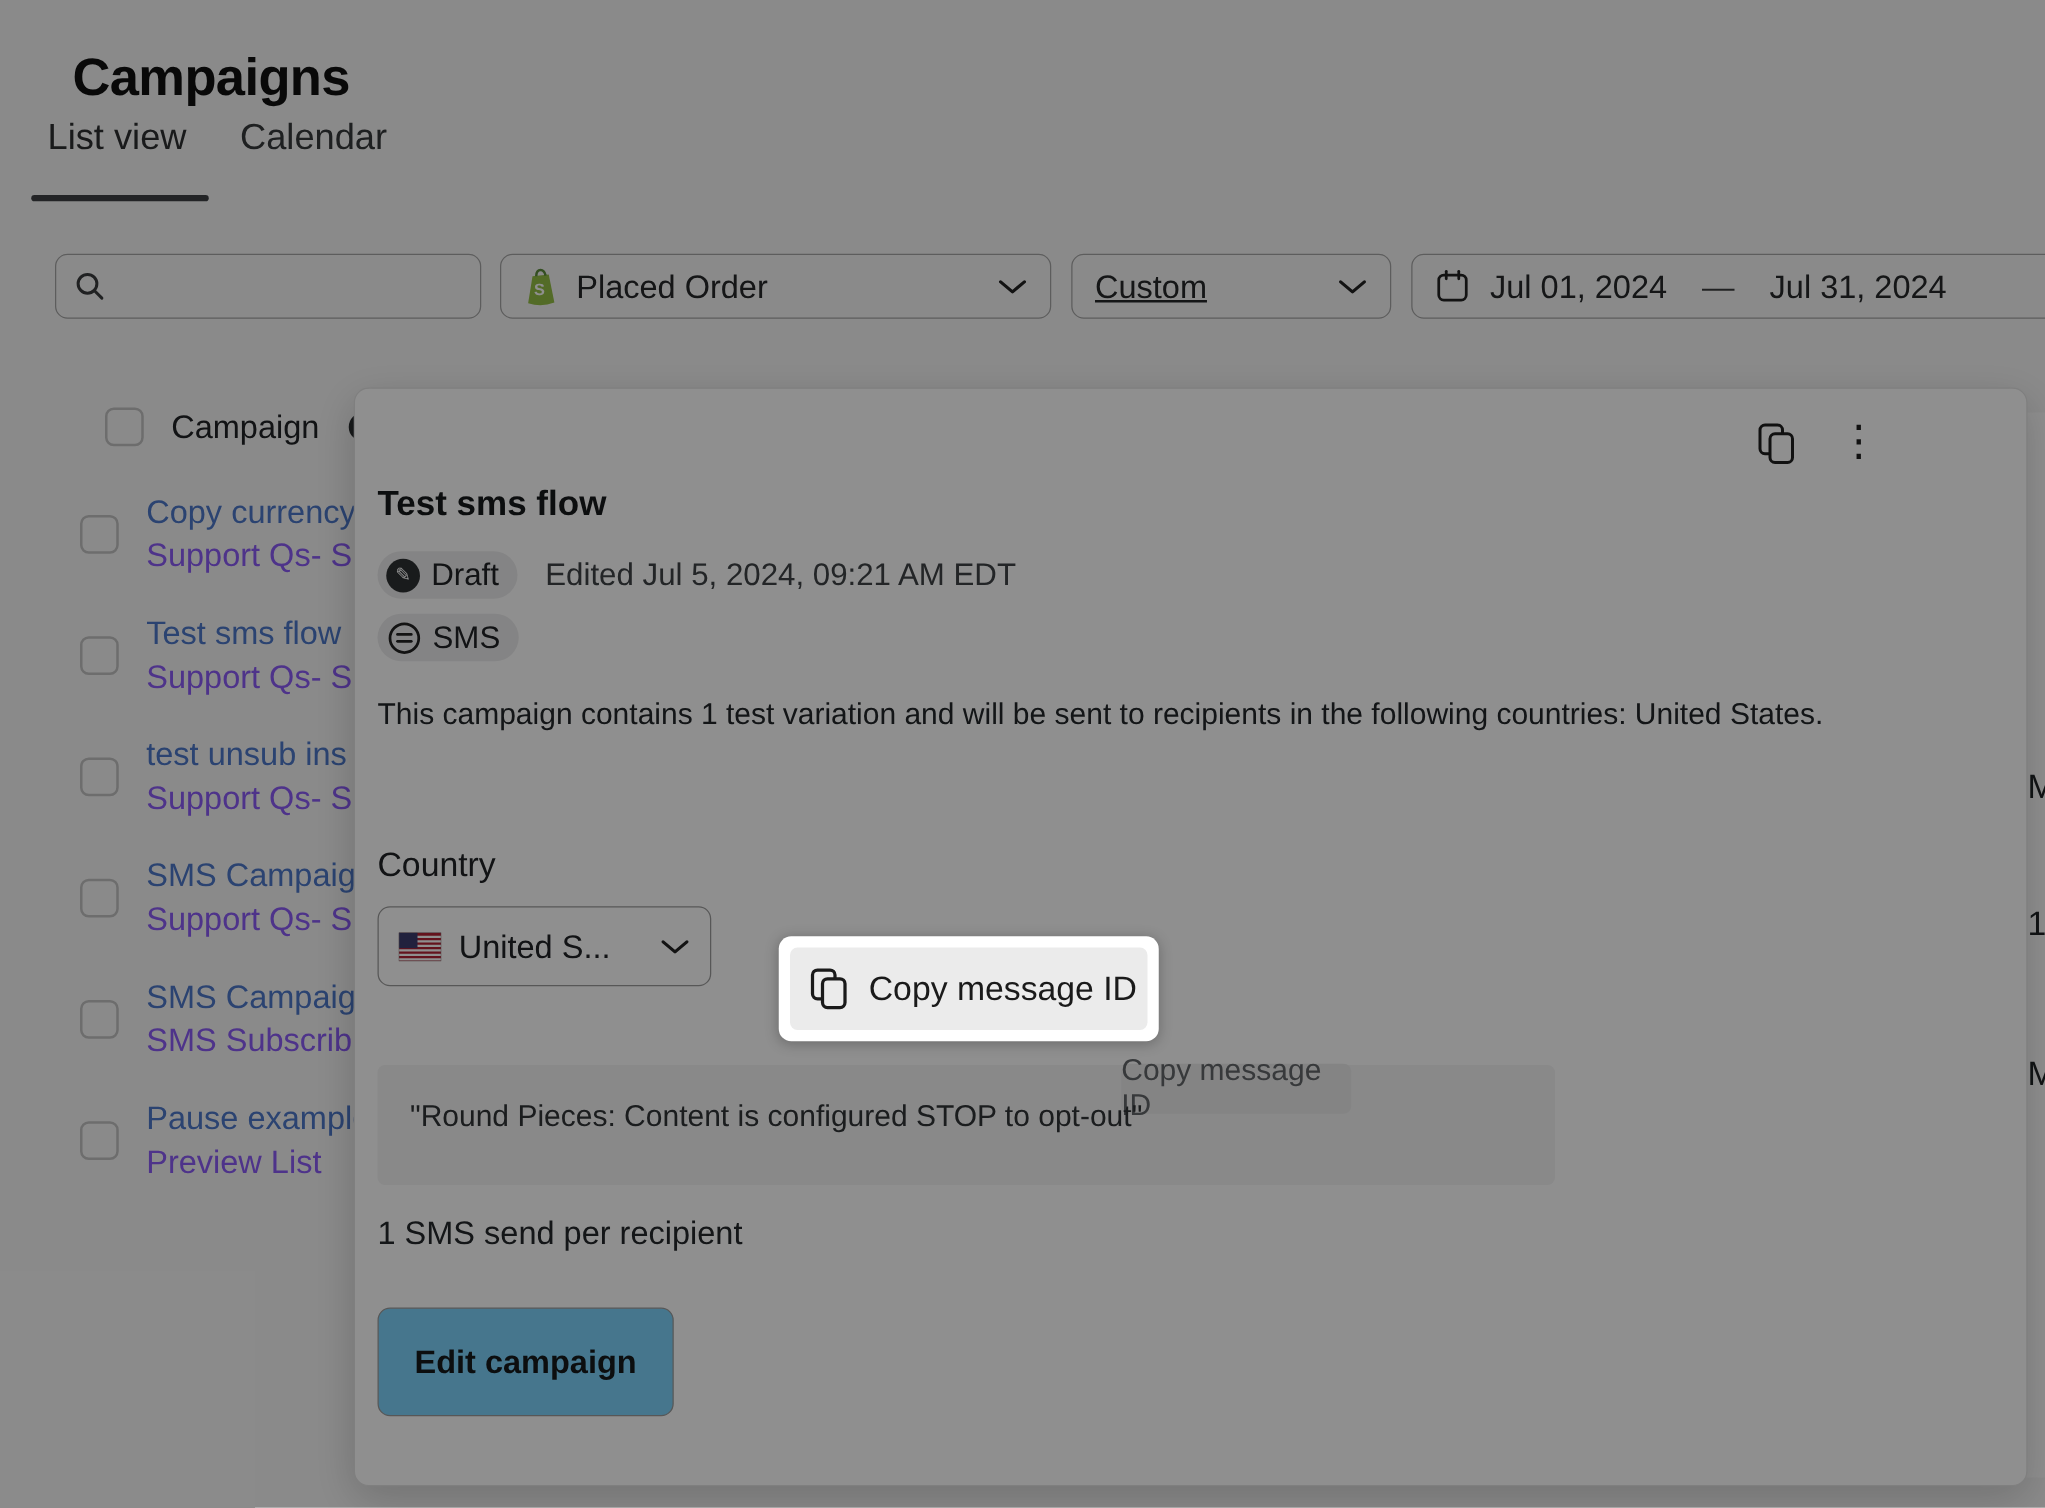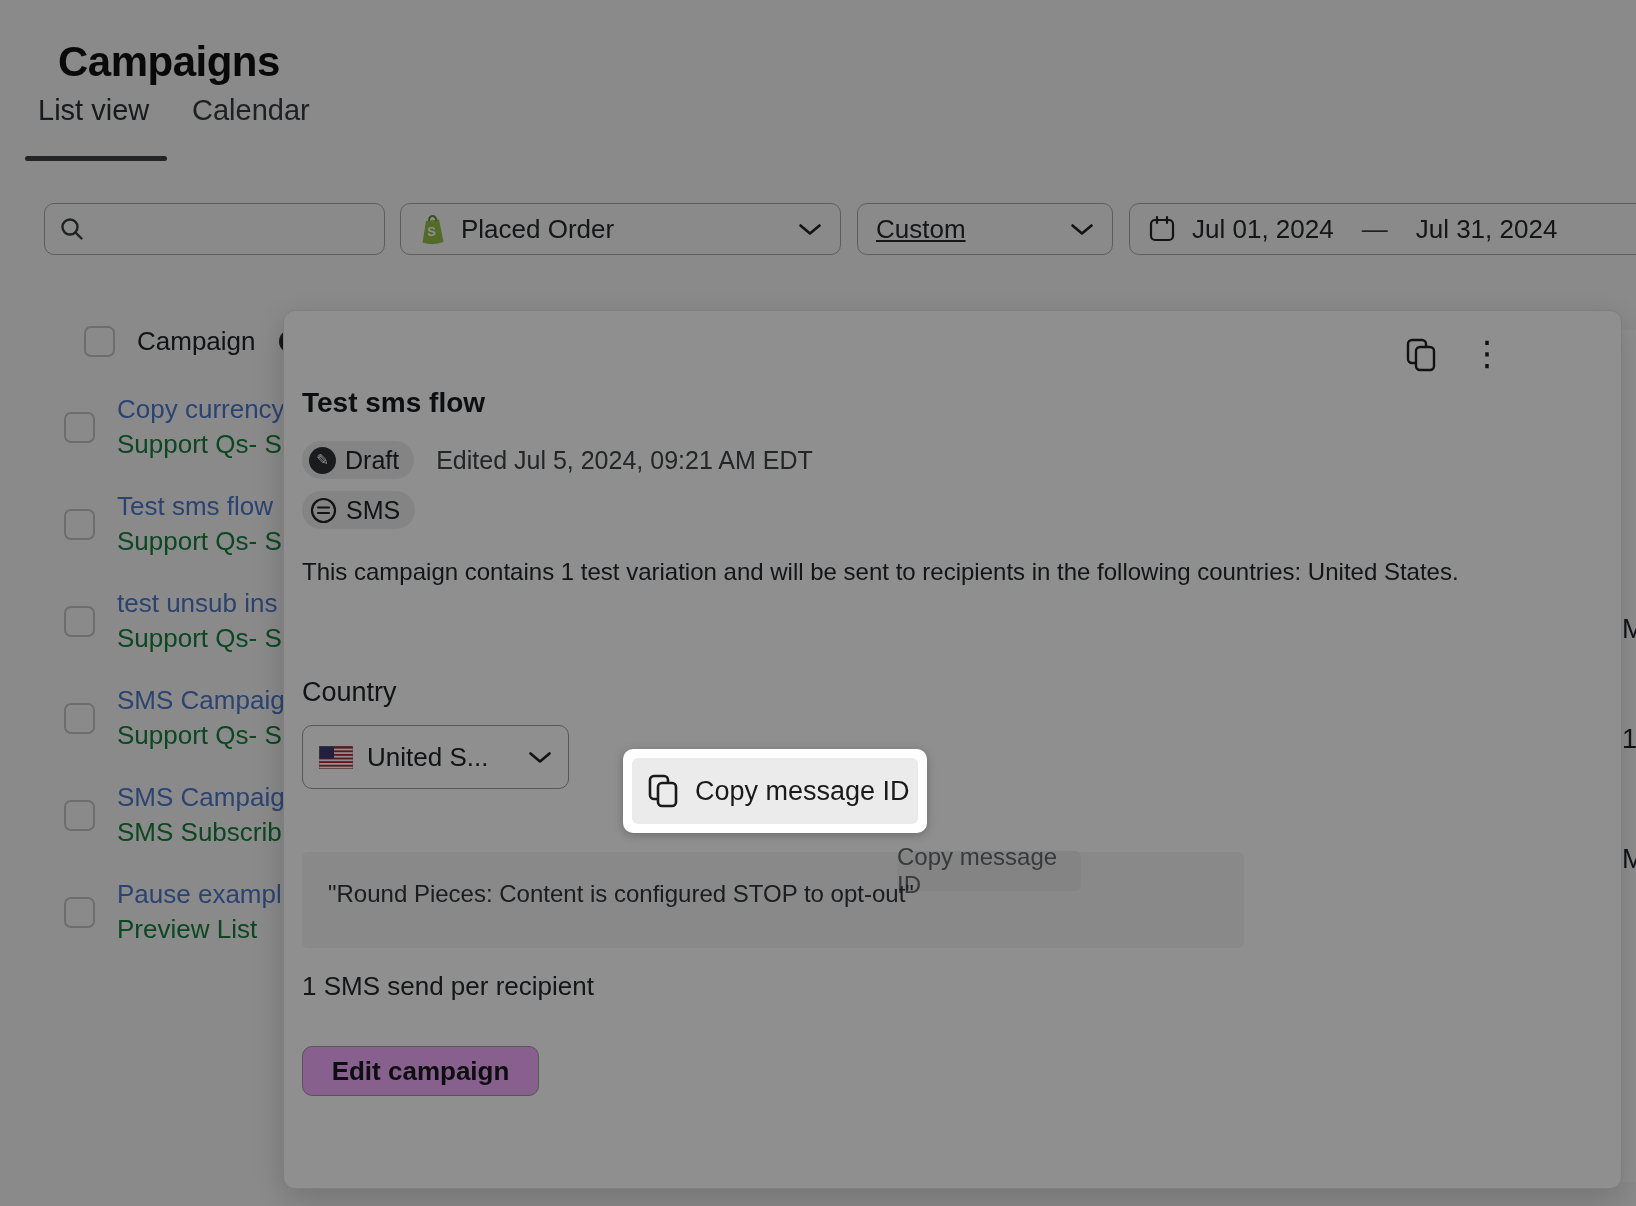--- a/index.html
+++ b/index.html
@@ -36,21 +36,21 @@
   .chev{margin-left:auto;display:flex;}
   .dash{color:#3a3c3e;margin:0 12px;}
 
   
   .list-header{left:64px;top:326px;display:flex;align-items:center;gap:22px;margin-left:20px;}
   .list-rows{left:64px;top:392px;display:flex;flex-direction:column;}
   .list-row{display:flex;align-items:center;gap:22px;height:70px;margin-bottom:27px;}
   .checkbox{width:27px;height:27px;border:2px solid #c2c2c2;border-radius:7px;background:transparent;flex:0 0 auto;}
   .row-text{display:flex;flex-direction:column;white-space:nowrap;}
   .row-title{font-size:26px;line-height:35px;color:#4d78c9;}
-  .row-sub{font-size:26px;line-height:35px;color:#15803d;}
+  .row-sub{font-size:26px;line-height:35px;color:#8b5cf6;}
   .hdr-label{font-size:26px;color:#202326;}
   .info-icon svg{display:block;}
 
   
   .edge-sliver{left:1620px;top:330px;width:16px;height:852px;background:#ffffff;z-index:4;}
   .edge-frag{position:absolute;left:2px;width:14px;overflow:hidden;font-size:27px;color:#1f2326;}
   .ef0{top:284px;} .ef1{top:394px;} .ef2{top:514px;}
 
   
   .card{
@@ -81,22 +81,22 @@
     display:flex;align-items:center;gap:14px;padding:0 16px;font-size:26px;color:#202326;
   }
   .msg-band{left:18px;top:541px;width:942px;height:96px;background:#f4f4f5;border-radius:6px;}
   .quote{left:44px;top:569px;font-size:24px;color:#303437;}
   .tooltip-chip{
     left:613px;top:540px;width:184px;height:40px;background:#ececec;border-radius:6px;
     display:flex;align-items:center;justify-content:center;font-size:24px;color:#636669;
   }
   .sends{left:18px;top:660px;font-size:26px;color:#24282b;}
   .edit-btn{
-    left:18px;top:735px;width:237px;height:50px;box-sizing:border-box;
-    border:1.5px solid #9c9c9c;border-radius:10px;background:#f0abfc;
+    left:18px;top:735px;width:237px;height:87px;box-sizing:border-box;
+    border:1.5px solid #9c9c9c;border-radius:10px;background:#7dd3fc;
     display:flex;align-items:center;justify-content:center;
     font-size:26px;font-weight:600;color:#17191b;cursor:pointer;
   }
 
   
   .overlay{left:0;top:0;width:1636px;height:1206px;background:rgba(0,0,0,0.44);z-index:10;}
   .highlight{
     left:623px;top:749px;width:304px;height:84px;box-sizing:border-box;
     background:#ffffff;border-radius:10px;padding:9px;z-index:20;
     box-shadow:0 2px 10px rgba(0,0,0,0.25);

